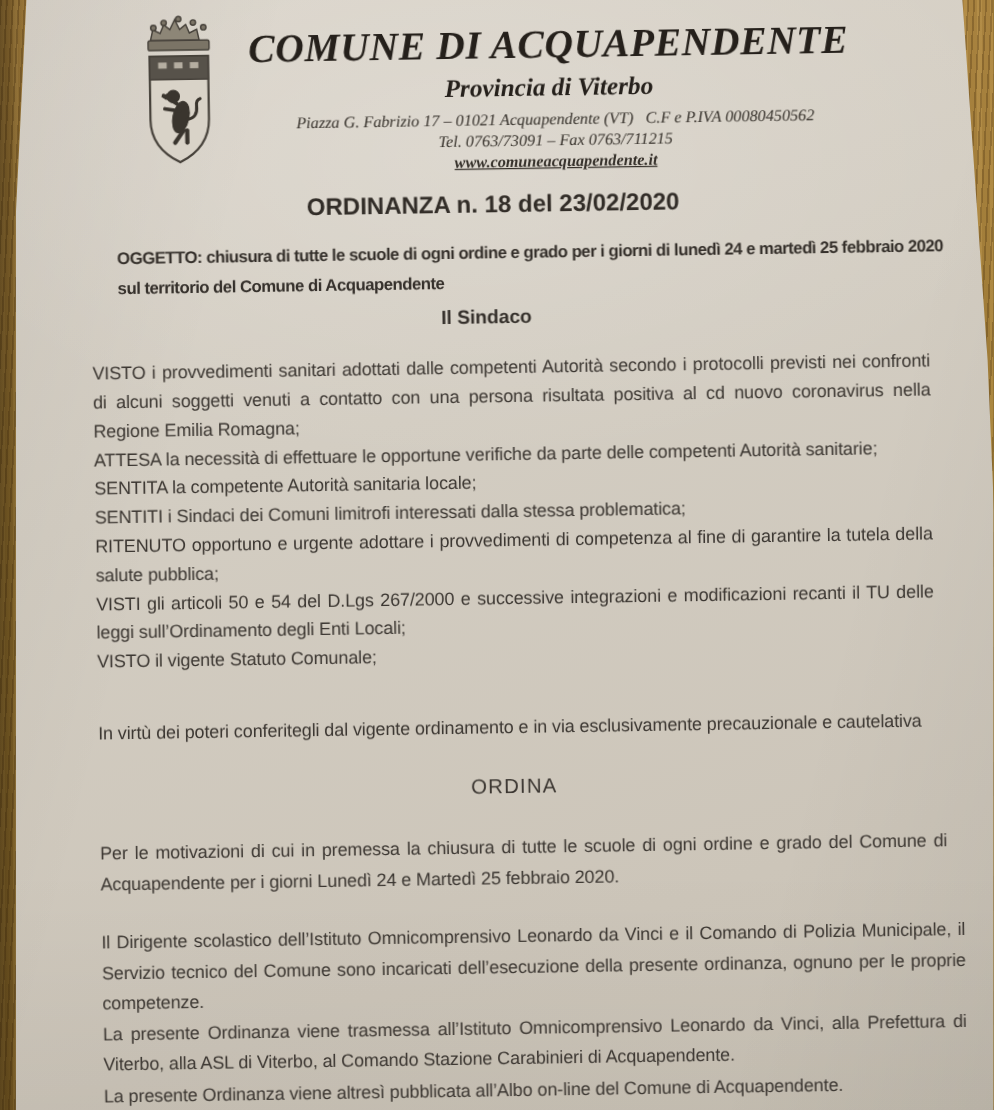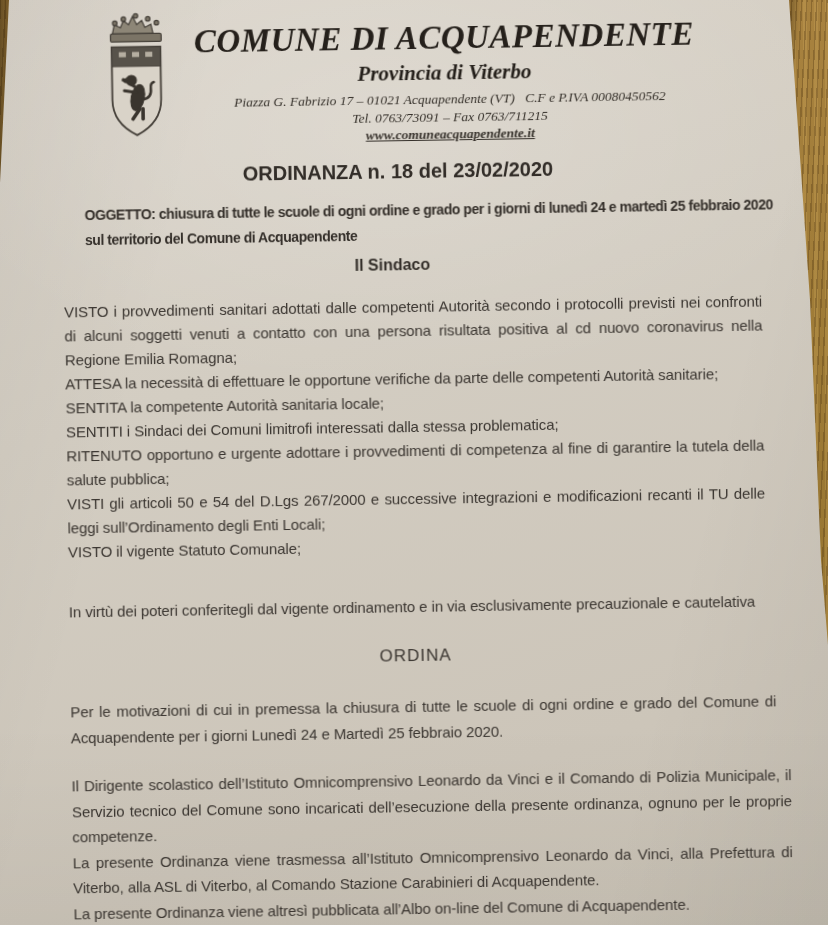--- a/index.html
+++ b/index.html
@@ -28,20 +28,21 @@
     background:linear-gradient(90deg, rgba(0,0,0,0) , rgba(45,28,4,0.55));
     transform:rotate(3.2deg); transform-origin:0 0;
     filter:blur(2.5px);
   }
 
   
   .paper {
     position:absolute; inset:0;
     clip-path:polygon(9px 0, 789px 0, 810px 300px, 821px 560px, 828px 645px, 828px 925px, 0 925px, 0 183px);
     background:linear-gradient(162deg, #dbd5cb 0%, #d3cdc2 38%, #ccc5b9 78%, #c9c2b5 100%);
+    margin-left:13px;
   }
   .paper::before {
     content:""; position:absolute; inset:0; pointer-events:none;
     background:
       radial-gradient(760px 420px at 46% 14%, rgba(255,255,255,0.16), rgba(255,255,255,0) 62%),
       linear-gradient(104deg, rgba(0,0,0,0.05), rgba(0,0,0,0) 22%, rgba(0,0,0,0) 78%, rgba(0,0,0,0.05)),
       linear-gradient(180deg, rgba(0,0,0,0) 78%, rgba(0,0,0,0.04));
   }
 
   .sheet {

